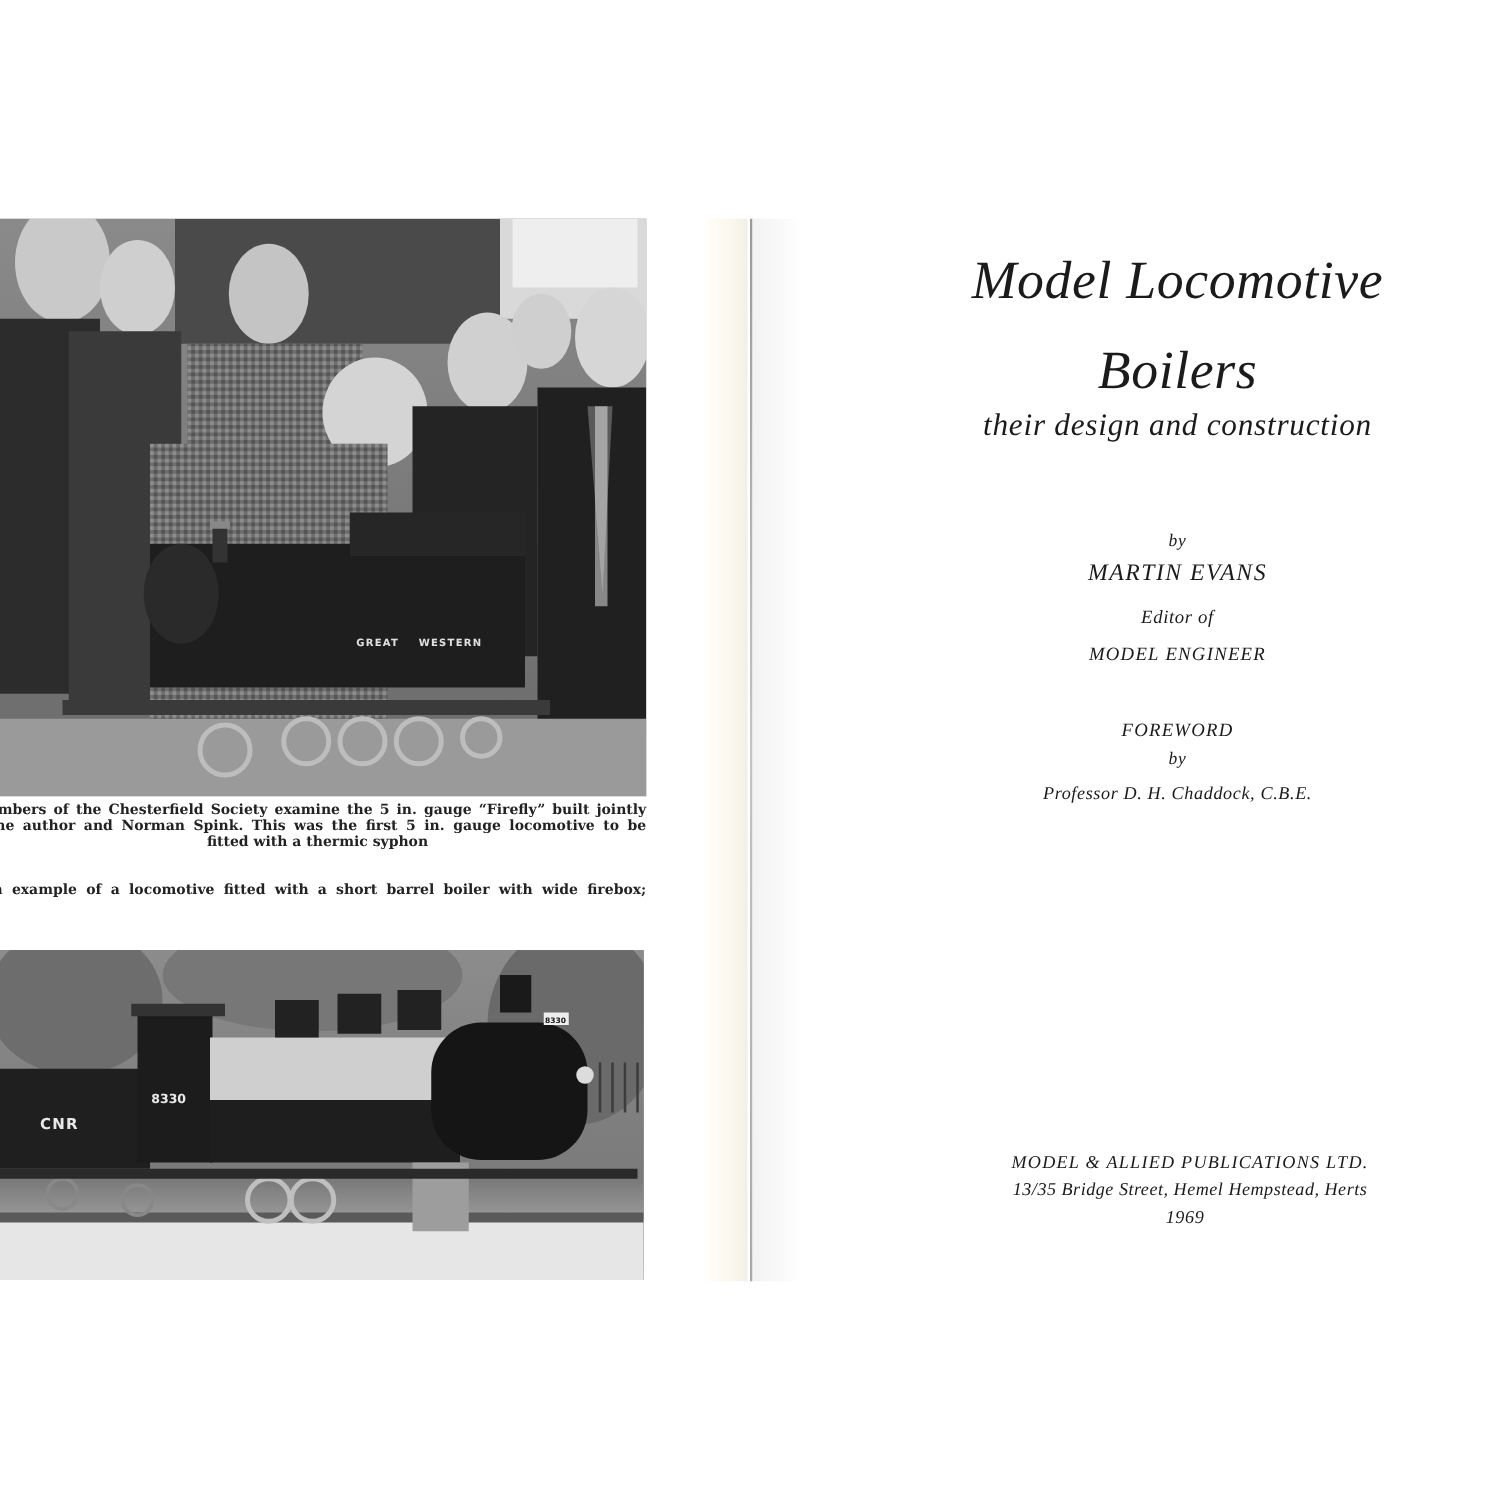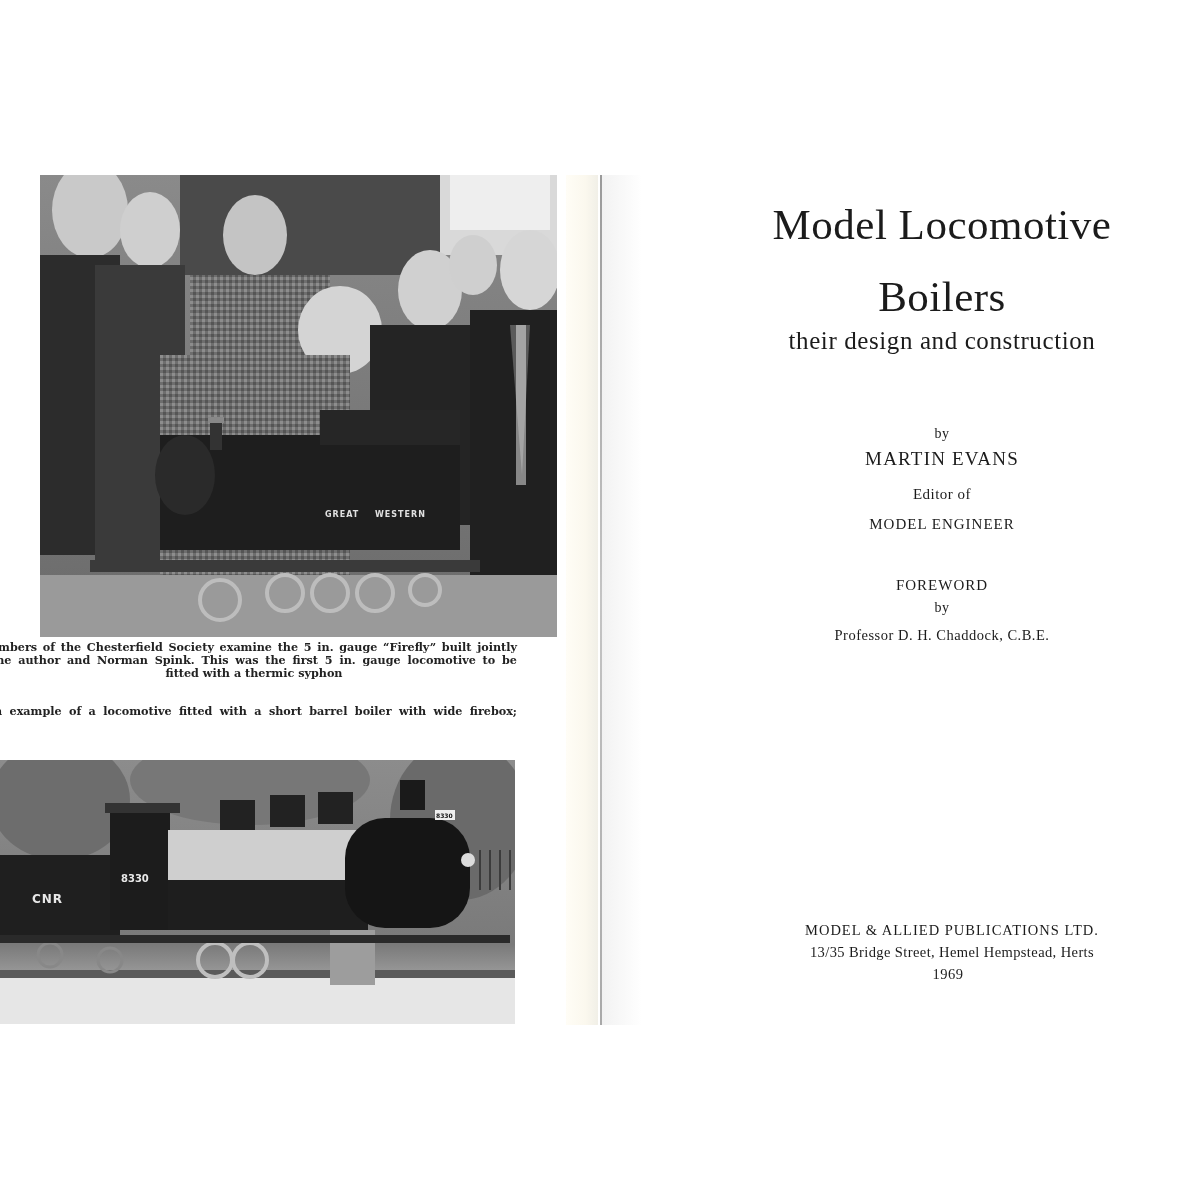--- a/index.html
+++ b/index.html
@@ -11,21 +11,21 @@
     }
     
     .left-page {
       position: absolute; left: 0; top: 0; width: 590px; height: 1200px;
       background: #ffffff;
     }
     .photo {
       position: absolute; overflow: hidden; background: #777;
     }
     .photo svg { display: block; width: 100%; height: 100%; }
-    .photo-1 { left: 0; top: 175px; width: 517px; height: 462px; margin-left: 40px; }
+    .photo-1 { left: 0; top: 175px; width: 517px; height: 462px; }
     .photo-2 { left: 0; top: 760px; width: 515px; height: 264px; }
     .caption {
       position: absolute; left: 0; width: 517px;
       font-family: "DejaVu Serif", serif; font-weight: bold;
       font-size: 11.2px; line-height: 13px; color: #222;
       text-align: justify; text-align-last: center;
     }
     .caption-1 { top: 641px; text-indent: -9px; }
     .caption-2 { top: 705px; text-indent: -6px; }
     .caption span { display: block; }
@@ -38,20 +38,21 @@
       background: linear-gradient(to right, #fffdf6 0%, #fbf8ee 60%, #f1efe7 100%);
     }
     .gutter-line {
       position: absolute; left: 600px; top: 175px; width: 2px; height: 850px;
       background: linear-gradient(to bottom, #9a9a9a, #c4c4c4 50%, #a9a9a9);
     }
     
     .right-page {
       position: absolute; left: 602px; top: 175px; width: 490px; height: 850px;
       background: linear-gradient(to right, #f2f2f2 0px, #ffffff 40px);
+      font-style: italic;
     }
     .tp { position: absolute; left: 0; width: 680px; text-align: center; color: #1b1b1b; }
     .tp-title {
       font-family: "Liberation Serif", serif; font-weight: normal;
       font-size: 43px; letter-spacing: 0.5px; line-height: 50px;
     }
     .tp-title-1 { top: 25px; left: 0; }
     .tp-title-2 { top: 97px; left: 0; }
     .tp-subtitle {
       top: 151px; font-family: "Liberation Serif", serif; font-size: 25px;

